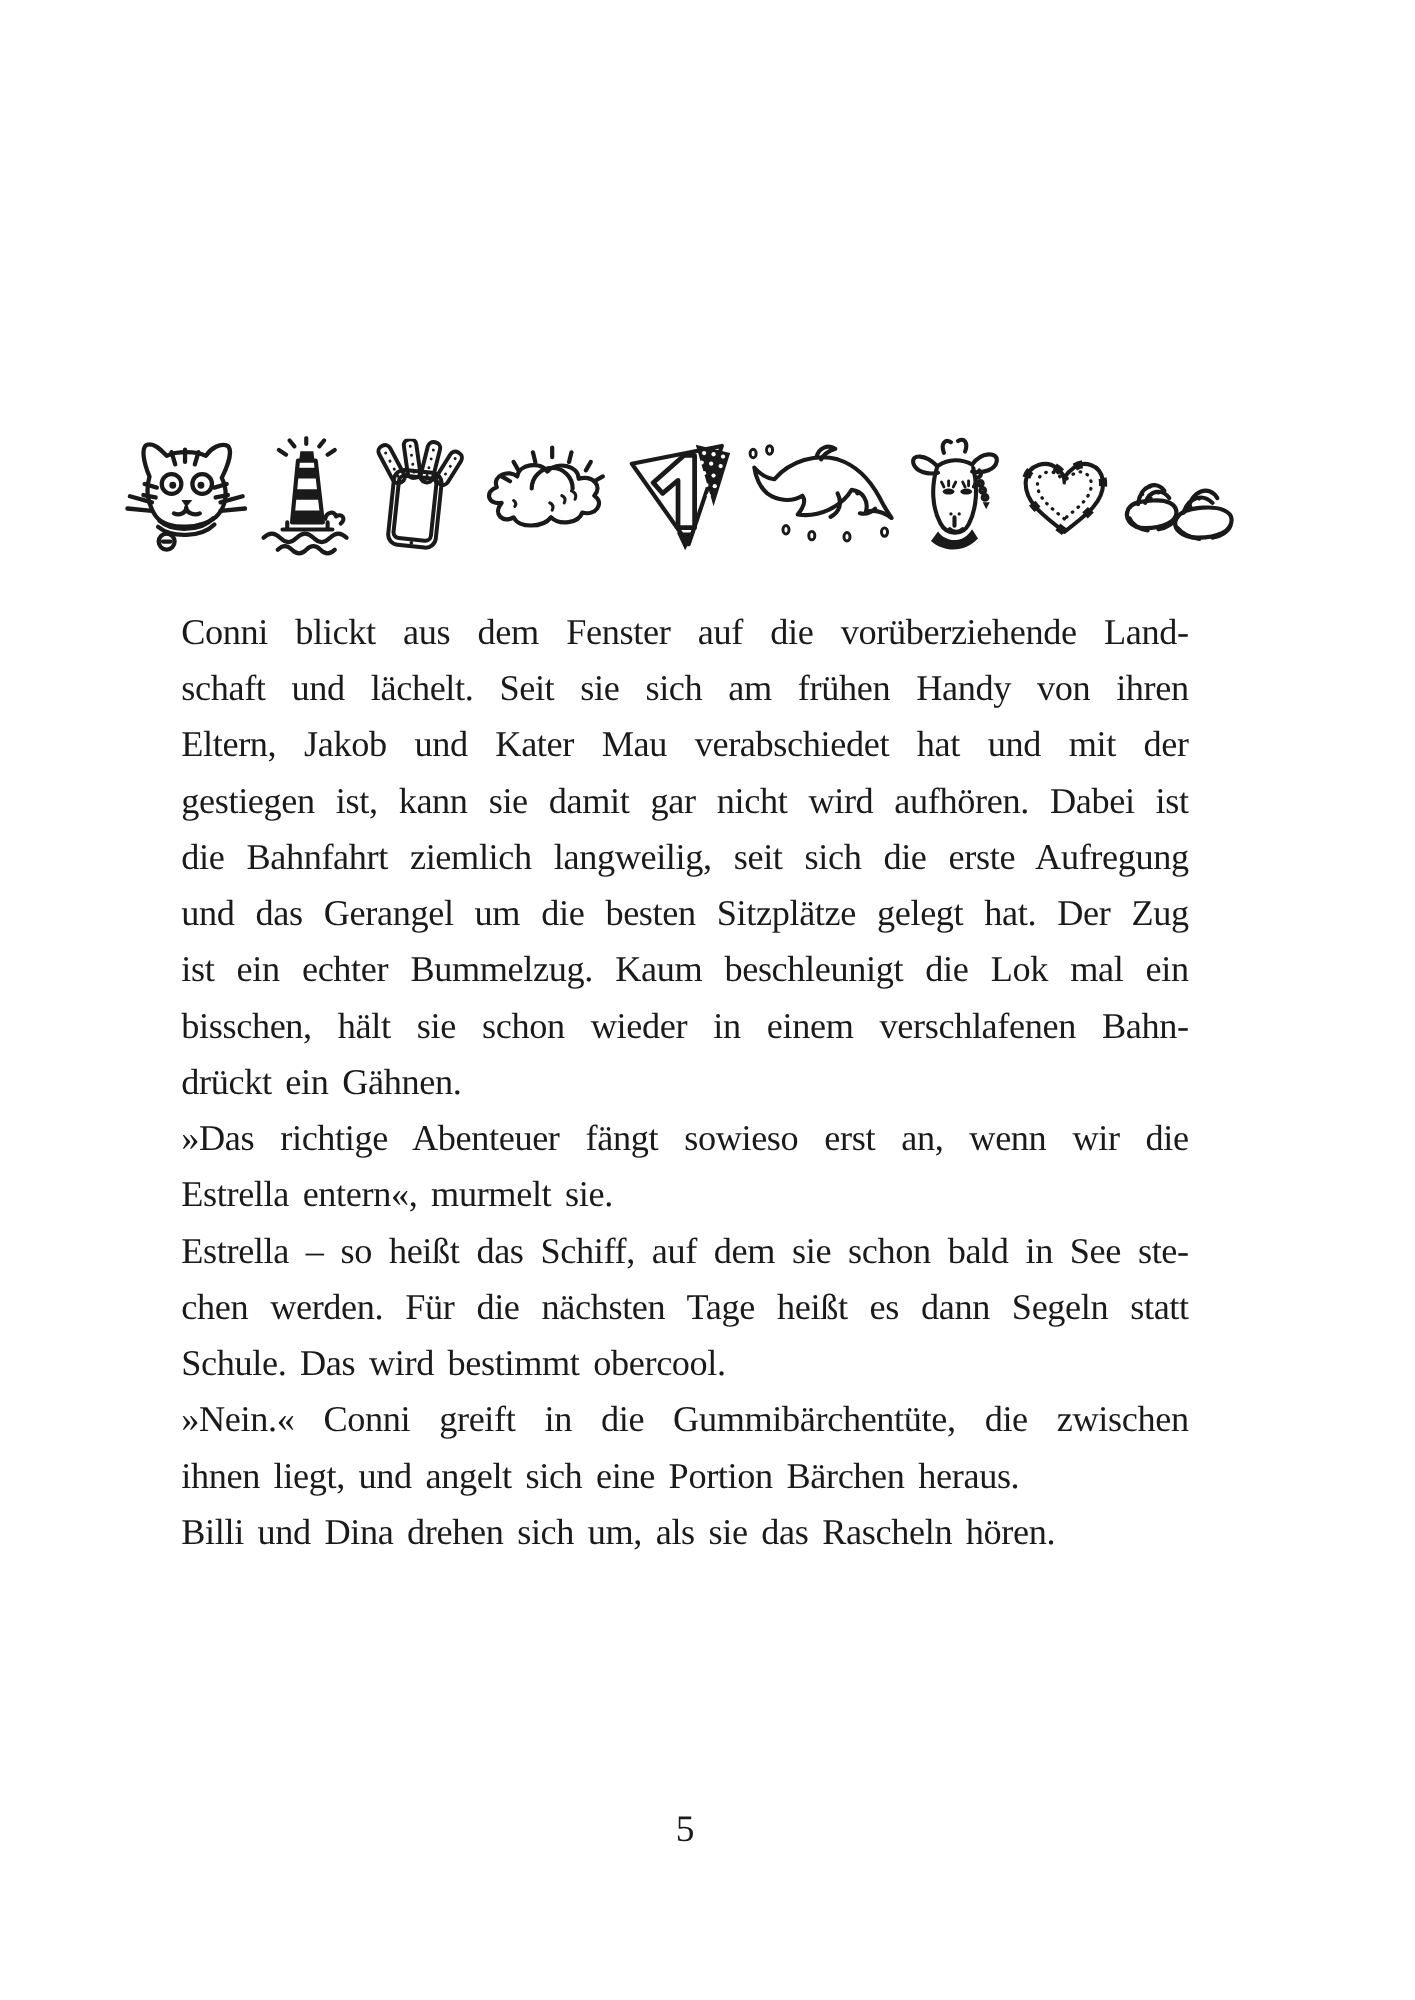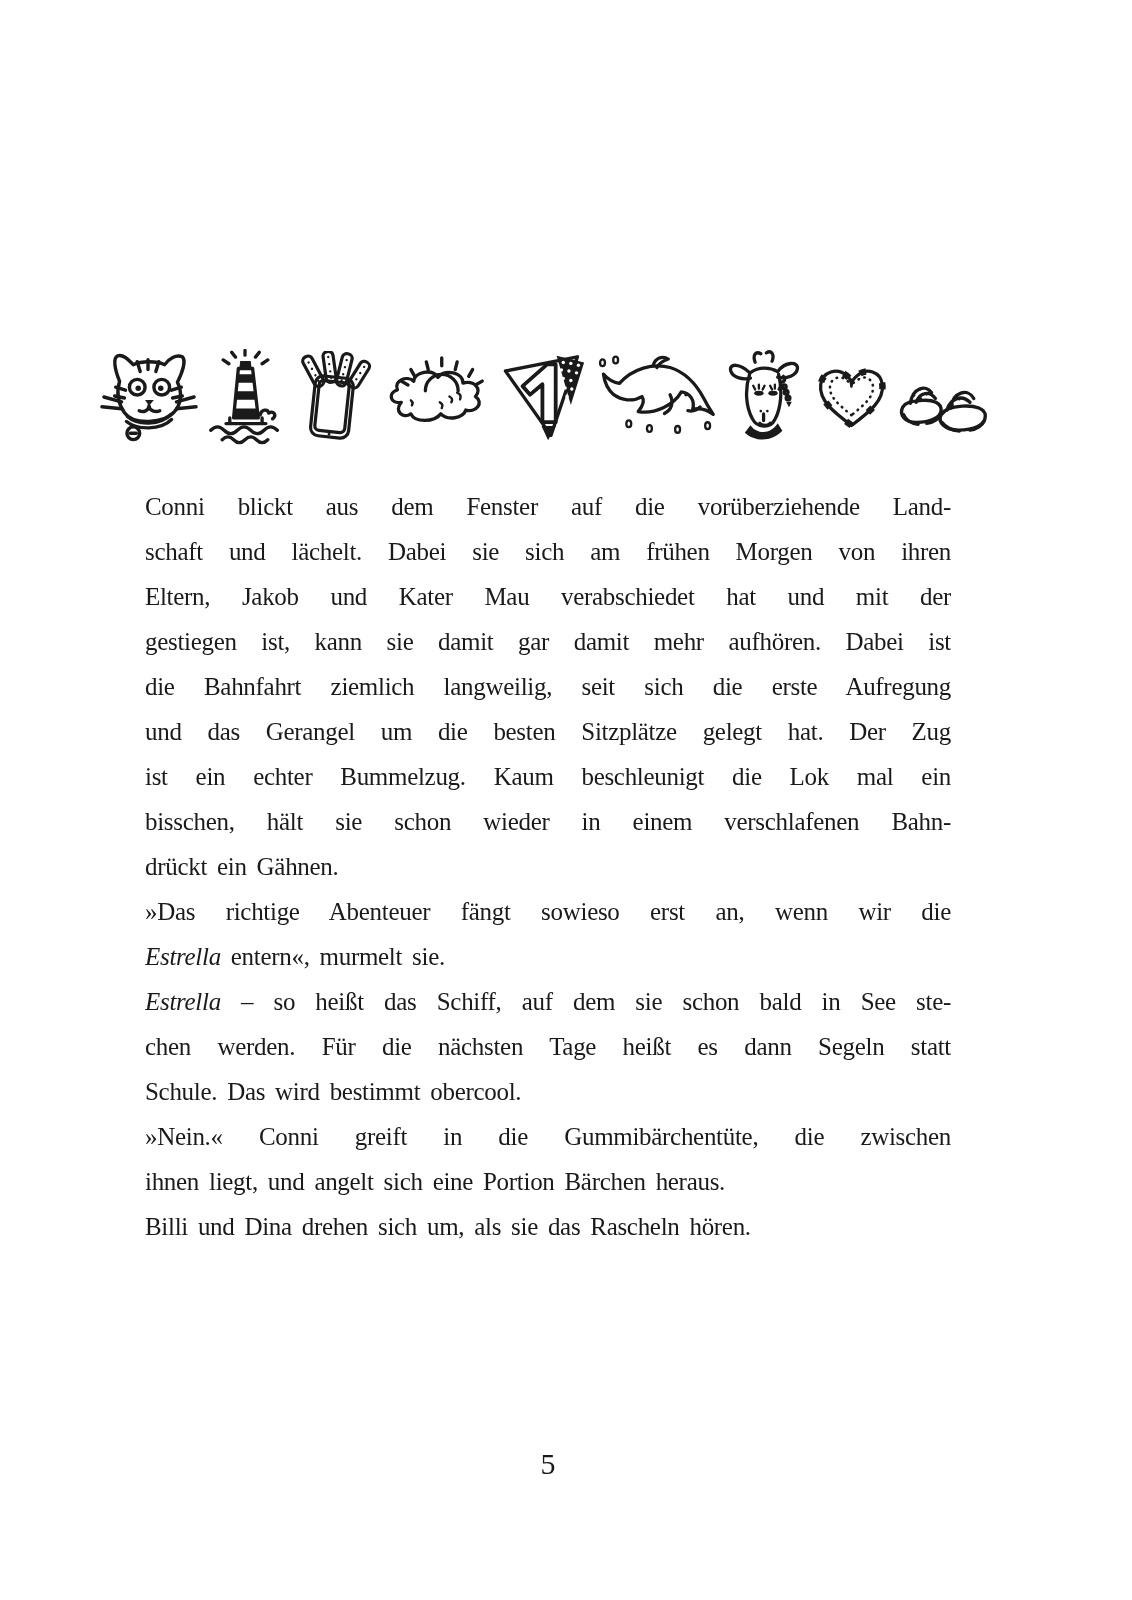--- a/index.html
+++ b/index.html
@@ -20,36 +20,36 @@
     justify-content:space-between;
     align-items:center;
   }
   .icon-band svg { display:block; }
   .doodle { stroke:#1a1a1a; fill:none; stroke-width:3.5; stroke-linecap:round; stroke-linejoin:round; }
   .doodle-fill { fill:#1a1a1a; stroke:none; }
   .text-block {
     position:absolute;
     left:145px; top:484px;
     width:806px;
-    font-size:25px;
+    font-size:29px;
     line-height:45px;
     letter-spacing:-0.3px;
   }
   .line {
     text-align:justify;
     text-align-last:justify;
     height:45px;
     overflow:hidden;
   }
   .line.lastline {
     text-align:center;
     text-align-last:left;
     word-spacing:4px;
   }
-  .seg.italic { font-style:italic; }
+  .seg.italic { }
   .page-number {
     position:absolute;
     left:145px; top:1447px;
     width:806px;
     text-align:center;
     font-size:30px;
   }
 </style>
 </head>
 <body>
@@ -260,23 +260,23 @@
             <circle cx="72" cy="42" r="1.2"></circle>
         </g>
       </svg>
     </span>
 
   </div>
 
   <div class="text-block">
       <div>
         <div class="line"><span class="seg normal">Conni blickt aus dem Fenster auf die vorüberziehende Land-</span></div>
-        <div class="line"><span class="seg normal">schaft und lächelt. Dabei sie sich am frühen Morgen von ihren</span></div>
+        <div class="line"><span class="seg normal">schaft und lächelt. Seit sie sich am frühen Handy von ihren</span></div>
         <div class="line"><span class="seg normal">Eltern, Jakob und Kater Mau verabschiedet hat und mit der</span></div>
-        <div class="line"><span class="seg normal">gestiegen ist, kann sie damit gar damit mehr aufhören. Dabei ist</span></div>
+        <div class="line"><span class="seg normal">gestiegen ist, kann sie damit gar nicht wird aufhören. Dabei ist</span></div>
         <div class="line"><span class="seg normal">die Bahnfahrt ziemlich langweilig, seit sich die erste Aufregung</span></div>
         <div class="line"><span class="seg normal">und das Gerangel um die besten Sitzplätze gelegt hat. Der Zug</span></div>
         <div class="line"><span class="seg normal">ist ein echter Bummelzug. Kaum beschleunigt die Lok mal ein</span></div>
         <div class="line"><span class="seg normal">bisschen, hält sie schon wieder in einem verschlafenen Bahn-</span></div>
         <div class="line lastline"><span class="seg normal">drückt ein Gähnen.</span></div>
       </div>
       <div>
         <div class="line"><span class="seg normal">»Das richtige Abenteuer fängt sowieso erst an, wenn wir die</span></div>
         <div class="line lastline"><span class="seg italic">Estrella</span><span class="seg normal"> entern«, murmelt sie.</span></div>
       </div>

